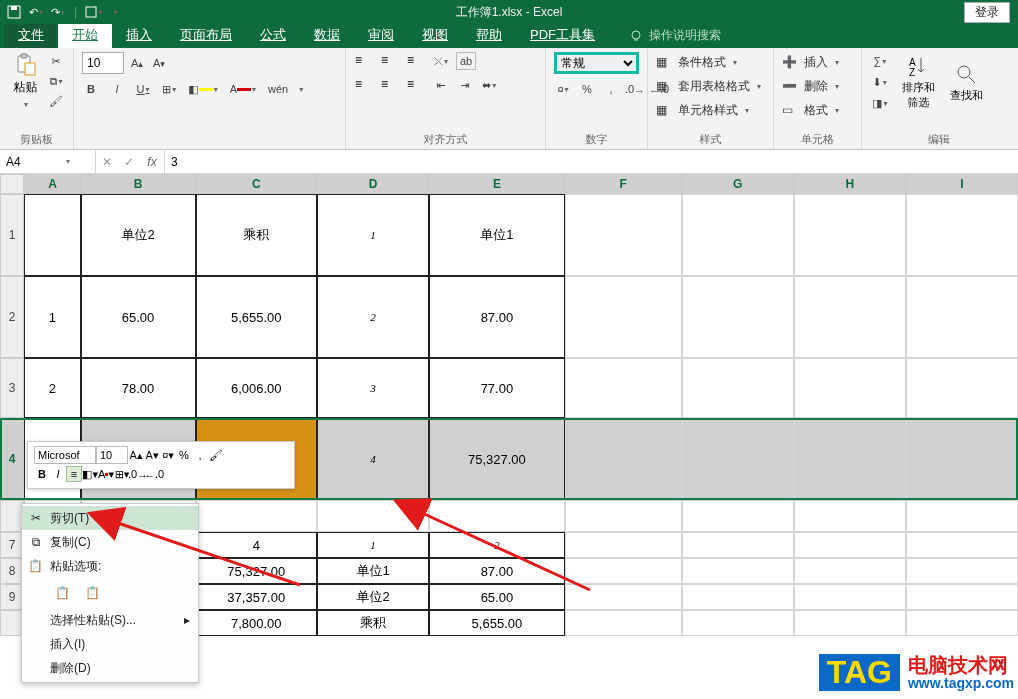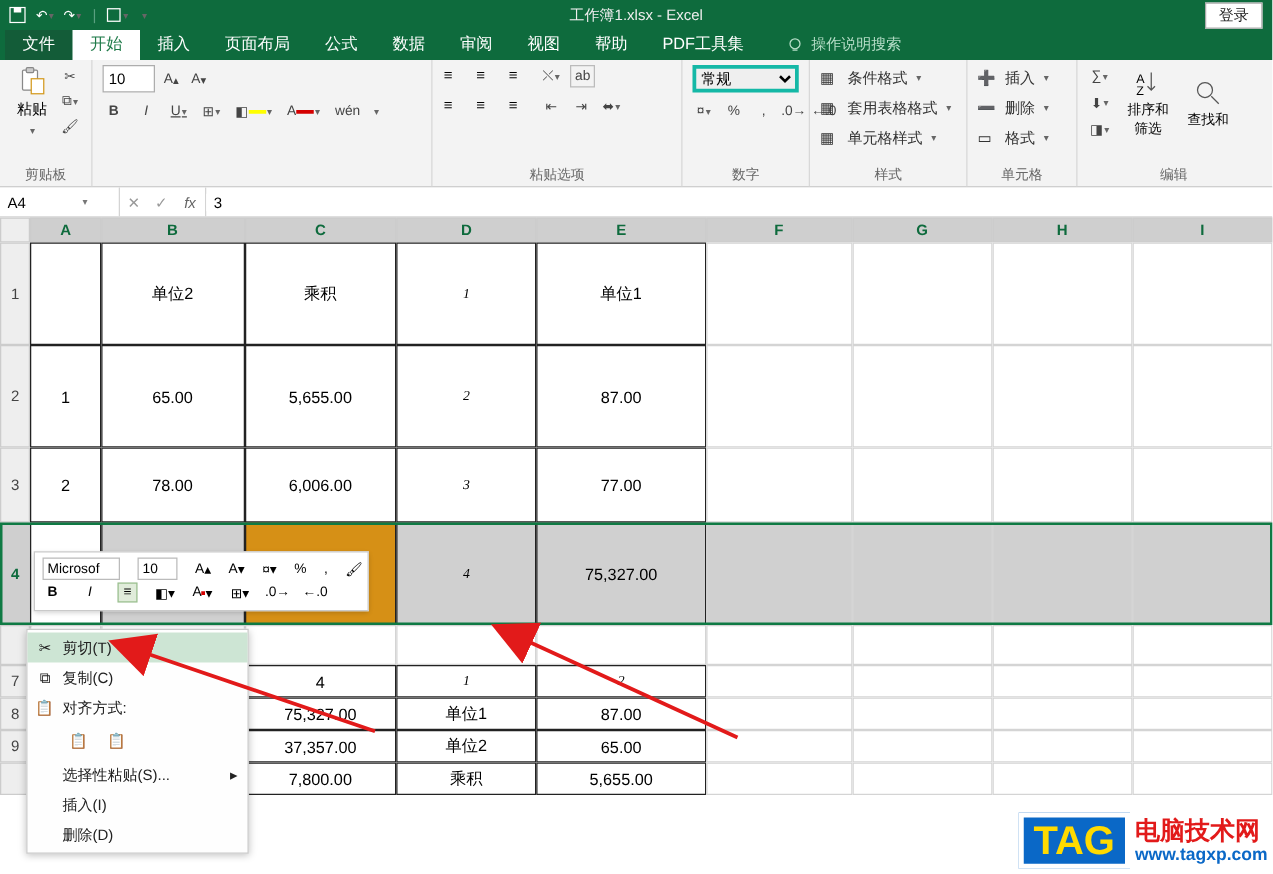--- a/index.html
+++ b/index.html
@@ -8,21 +8,21 @@
   
   .titlebar { height: 24px; background: linear-gradient(#0e6b3d,#0e6b3d); display:flex; align-items:center; padding:0 4px; color:#fff; position:relative;}
   .qat { display:flex; gap:2px; align-items:center;}
   .qat .btn { width:20px; height:20px; display:flex; align-items:center; justify-content:center; color:#fff; font-size:11px;}
   .title-center { position:absolute; left:50%; transform:translateX(-50%); font-size:12px; color:#eee;}
   .login-btn{ position:absolute; right:8px; top:2px; background:#fff; color:#222; padding:1px 10px; font-size:12px; border:1px solid #aaa;}
   .sep{ color:#5aa080; margin:0 4px;}
 
   
   .tabs{ height:24px; background:#0e6b3d; display:flex; align-items:flex-end; padding-left:4px; gap:0;}
-  .tab{ padding:4px 14px; color:#fff; font-size:13px; cursor:pointer;}
+  .tab{ padding:4px 14px; color:#fff; font-size:13px; cursor:pointer;text-decoration:underline;}
   .tab.file{ background:#135c38; }
   .tab.active{ background:#fff; color:#1e7a48; }
   .tell{ display:flex; align-items:center; gap:6px; margin-left:14px; color:#b7dec8; font-size:12px; padding:4px 6px;}
   .bulb{ width:14px;height:14px; display:inline-block;}
 
   
   .ribbon{ height:102px; border-bottom:1px solid #c4c4c4; display:flex; background:#f3f3f3;}
   .group{ border-right:1px solid #d8d8d8; padding:4px 8px 2px 8px; display:flex; flex-direction:column; justify-content:space-between;}
   .group-label{ text-align:center; color:#666; font-size:11px; padding-top:2px;}
   .rowflex{ display:flex; align-items:center; gap:4px;}
@@ -59,21 +59,21 @@
   .selhdr{ background:#cfcfcf !important; color:#0e6b3d; font-weight:bold;}
   .sel-row-band{ background:#d0d0d0;}
   .sel-outline{ outline:2px solid #0f7a44; outline-offset:-2px;}
   .orange-cell{ background:#d69016 !important; }
   .thin{ border:1px solid #d4d4d4; }
   .header-text{ font-weight:normal;}
   .small-it{ font-style:italic; font-family:serif; font-size:11px;}
 
   
   .minitb{ position:absolute; left:27px; top:441px; width:268px; background:#fff; border:1px solid #c9c9c9; padding:4px 6px; box-shadow:0 1px 4px rgba(0,0,0,.2); z-index:20;}
-  .minitb .r{ display:flex; align-items:center; gap:14px; margin-bottom:2px;}
+  .minitb .r{ display:flex; align-items:center; gap:0; margin-bottom:2px;}
   .minitb input{ height:18px; font-size:11px; border:1px solid #bbb; padding:0 3px;}
   .minitb .pressed{ background:#e0ecda; border:1px solid #9cc091; }
   .mini-sw{width:12px;height:3px;display:inline-block;}
   .mini-ic{width:16px;height:16px;display:inline-flex;align-items:center;justify-content:center;font-size:11px;}
 
   
   .ctx{ position:absolute; left:21px; top:503px; width:178px; background:#fefefe; border:1px solid #c9c9c9; box-shadow:0 2px 6px rgba(0,0,0,.25); z-index:25; padding:2px 0;}
   .ctx .iconcol{ width:28px; display:inline-flex; justify-content:center;}
   .ctx .mi{ height:24px; display:flex; align-items:center; font-size:12px; color:#222; padding-right:8px;}
   .ctx .mi:hover, .ctx .mi.hl{ background:#cde5d4;}
@@ -200,21 +200,21 @@
       </div>
       <div class="rowflex" style="gap:6px;">
         <span class="alignbtn">≡</span>
         <span class="alignbtn">≡</span>
         <span class="alignbtn">≡</span>
         <span class="smbtn">⇤</span>
         <span class="smbtn">⇥</span>
         <span class="smbtn">⬌<span class="dd">▾</span></span>
       </div>
     </div>
-    <div class="group-label">粘贴选项</div>
+    <div class="group-label">对齐方式</div>
   </div>
 
   <div class="group" style="width:102px;">
     <div class="rowstack" style="gap:6px;">
       <div class="rowflex">
           <select style="width:90px;height:22px;border:3px solid #14b8a6;font-size:12px;"><option>常规</option></select>
         </div>
       <div class="rowflex" style="gap:6px;">
         <span class="smbtn">¤<span class="dd">▾</span></span>
         <span class="smbtn">%</span>
@@ -464,21 +464,21 @@
   <div class="mi hl">
       <span class="iconcol">✂</span>
       <span>剪切(T)</span>
     </div>
   <div class="mi">
       <span class="iconcol">⧉</span>
       <span>复制(C)</span>
     </div>
   <div class="mi">
       <span class="iconcol">📋</span>
-      <span>对齐方式:</span>
+      <span>粘贴选项:</span>
     </div>
   <div class="icons-row">
     <span class="ctx-ic">📋</span>
     <span class="ctx-ic">📋</span>
   </div>
   <div class="mi">
       <span class="iconcol"></span>
       <span>选择性粘贴(S)...</span>
       <span style="margin-left:auto">▸</span>
     </div>

